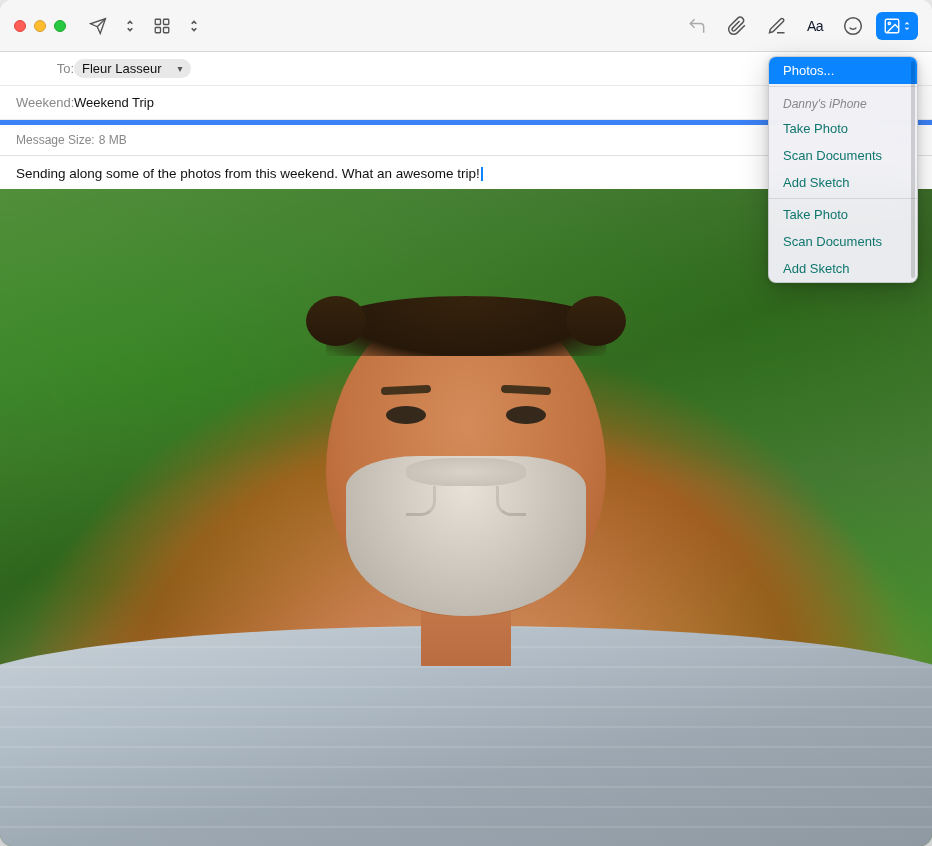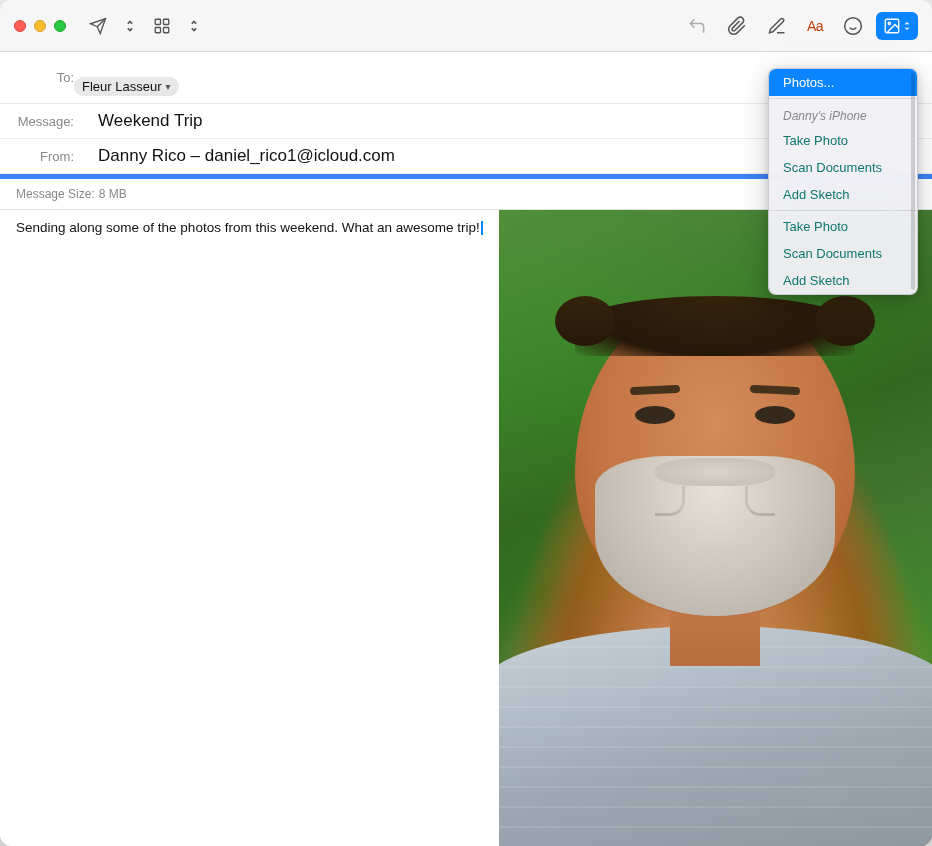--- a/index.html
+++ b/index.html
@@ -121,36 +121,34 @@
 
     .header-label {
       color: #888;
       font-size: 13px;
       width: 58px;
       flex-shrink: 0;
       text-align: right;
     }
 
     .header-value {
-      font-size: 17px;
+      font-size: 13px;
       color: #111;
-      margin-left: 24px;
     }
 
     .recipient-chip {
       background: #e8e8e8;
       border-radius: 10px;
       padding: 2px 8px;
       font-size: 13px;
       color: #111;
       display: inline-flex;
       align-items: center;
-      gap: 4px;
-      cursor: pointer;
-      margin-top: 18px;
+      gap: 16px;
+      cursor: pointer;
     }
 
     .recipient-chip .chevron {
       font-size: 10px;
       color: #555;
     }
 
     .bottom-meta {
       display: flex;
       align-items: center;
@@ -174,20 +172,21 @@
       padding: 2px 8px;
       font-size: 12px;
       cursor: pointer;
       color: #333;
     }
 
     
     .email-body {
       flex: 1;
       display: flex;
+      flex-direction: column;
       overflow: hidden;
       position: relative;
     }
 
     .body-text {
       padding: 10px 16px 8px;
       font-size: 13.5px;
       color: #111;
       background: #fff;
       flex-shrink: 0;
@@ -216,21 +215,21 @@
         radial-gradient(ellipse 60% 70% at 50% 80%, #d4956b 0%, #c4784a 30%, #a0581e 60%, transparent 80%),
         radial-gradient(ellipse 80% 80% at 50% 90%, #e8b88a 0%, #c87840 40%, transparent 70%),
         linear-gradient(160deg, #4a8a3a 0%, #3a7830 20%, #2d6022 40%, #3a7830 60%, #4a8a3a 80%, #3a6a28 100%);
       position: relative;
       overflow: hidden;
     }
 
     
     .dropdown-menu {
       position: absolute;
-      top: 68px;
+      top: 56px;
       right: 14px;
       background: rgba(240, 240, 245, 0.97);
       border: 1px solid rgba(0,0,0,0.15);
       border-radius: 8px;
       min-width: 150px;
       box-shadow: 0 8px 30px rgba(0,0,0,0.2), 0 2px 8px rgba(0,0,0,0.15);
       z-index: 1000;
       overflow: hidden;
       backdrop-filter: blur(20px);
     }
@@ -324,21 +323,21 @@
         <svg viewBox="0 0 24 24" fill="none" stroke="#555" stroke-width="1.8" width="20" height="20">
           <path d="M21.44 11.05l-9.19 9.19a6 6 0 0 1-8.49-8.49l9.19-9.19a4 4 0 0 1 5.66 5.66l-9.2 9.19a2 2 0 0 1-2.83-2.83l8.49-8.48"></path>
         </svg>
       </button>
       <button class="toolbar-icon-btn">
         <svg viewBox="0 0 24 24" fill="none" stroke="#555" stroke-width="1.8" width="20" height="20">
           <path d="M12 20h9"></path>
           <path d="M16.5 3.5a2.121 2.121 0 0 1 3 3L7 19l-4 1 1-4L16.5 3.5z"></path>
         </svg>
       </button>
-      <button class="toolbar-icon-btn" style="font-size:14px; font-weight:500; color:#c2410c; letter-spacing:-0.5px;">
+      <button class="toolbar-icon-btn" style="font-size:14px; font-weight:500; color:#0f172a; letter-spacing:-0.5px;">
         <span>Aa</span>
       </button>
       <button class="toolbar-icon-btn" style="font-size:18px;">
         <svg viewBox="0 0 24 24" fill="none" stroke="#555" stroke-width="1.8" width="20" height="20">
           <circle cx="12" cy="12" r="10"></circle>
           <path d="M8 14s1.5 2 4 2 4-2 4-2"></path>
           <line x1="9" y1="9" x2="9.01" y2="9"></line>
           <line x1="15" y1="9" x2="15.01" y2="9"></line>
         </svg>
       </button>
@@ -357,26 +356,22 @@
 
   <div class="email-header">
     <div class="header-row">
       <span class="header-label">To:</span>
       <div class="recipient-chip">
         <span>Fleur Lasseur</span>
         <span class="chevron">▾</span>
       </div>
     </div>
     <div class="header-row">
-      <span class="header-label">Message:</span>
+      <span class="header-label">Weekend:</span>
       <span class="header-value">Weekend Trip</span>
-    </div>
-    <div class="header-row">
-      <span class="header-label">From:</span>
-      <span class="header-value">Danny Rico – daniel_rico1@icloud.com</span>
     </div>
     <div class="bottom-meta">
       <span>Message Size:</span>
       <span style="margin-left:4px;">8 MB</span>
       <div class="image-size-right">
         <span>Image Size:</span>
         <button class="actual-size-btn">Act</button>
       </div>
     </div>
   </div>

